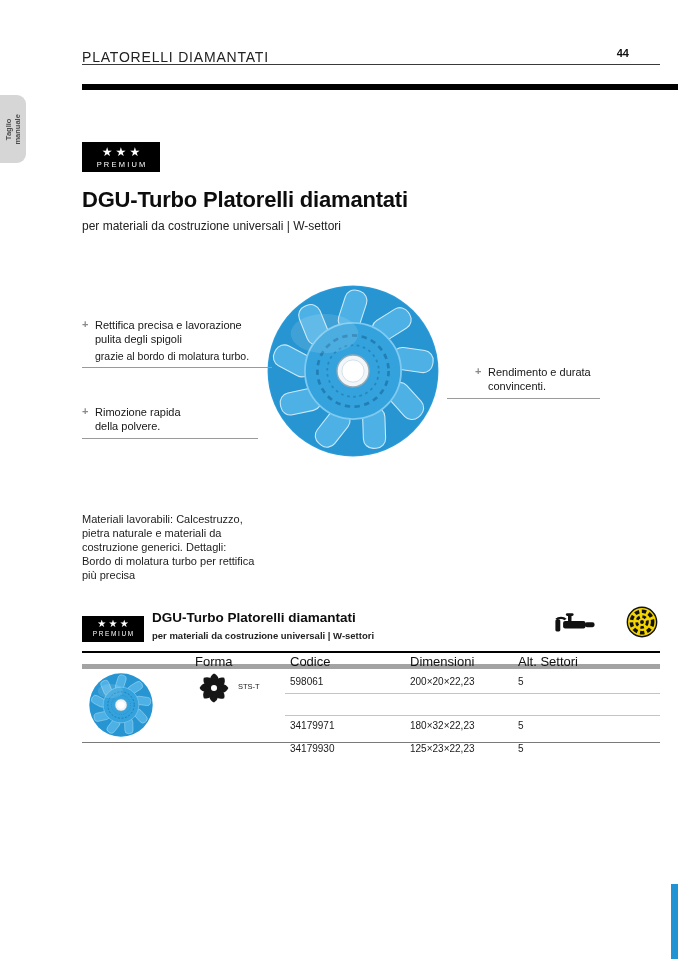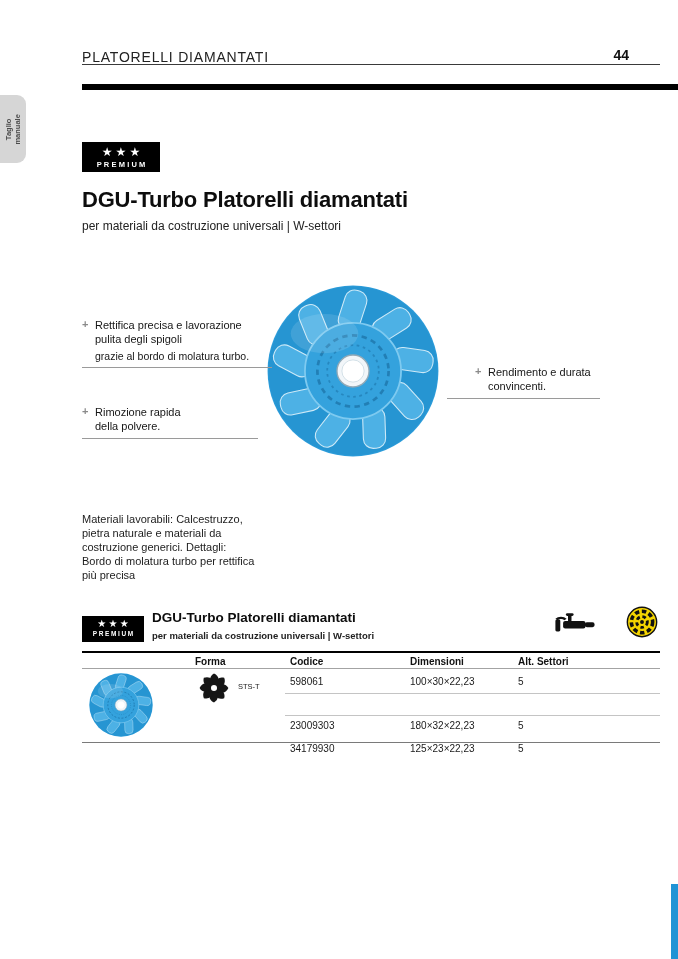--- a/index.html
+++ b/index.html
@@ -4,34 +4,34 @@
 <style>
   * { margin:0; padding:0; box-sizing:border-box; }
   body { background:#e8e8e8; font-family:"Liberation Sans", sans-serif; }
   .page {
     position:relative; width:678px; height:959px; margin:0 auto;
     background:#ffffff; overflow:hidden; color:#111;
   }
 
   
   .hdr-title { position:absolute; left:82px; top:49px; font-size:14px; letter-spacing:.8px; color:#222; }
-  .hdr-num   { position:absolute; right:49px; top:47px; font-size:14px; font-weight:bold; color:#111; }
+  .hdr-num   { position:absolute; right:49px; top:47px; font-size:11px; font-weight:bold; color:#111; }
   .hdr-rule  { position:absolute; left:82px; right:18px; top:64px; border-top:1px solid #3a3a3a; height:0; }
   .top-bar   { position:absolute; left:82px; right:0; top:84px; height:6px; background:#000; }
 
   
   .side-tab { position:absolute; left:0; top:95px; width:26px; height:68px; background:#d6d6d6;
               border-radius:0 9px 9px 0; display:flex; align-items:center; justify-content:center; }
   .side-tab-label { transform:rotate(-90deg); font-size:7.5px; font-weight:bold; color:#4a4a4a;
                     white-space:pre-line; text-align:center; line-height:1.25; }
 
   
   .badge { position:absolute; background:#000; color:#fff; text-align:center; }
   .badge .stars  { display:block; }
-  .badge .plabel { display:block; font-weight:bold; }
+  .badge .plabel { display:block; font-weight:normal; }
   .badge1 { left:82px; top:142px; width:78px; height:30px; }
   .badge1 .stars  { font-size:12px; letter-spacing:3px; text-indent:3px; line-height:16px; padding-top:2px; }
   .badge1 .plabel { font-size:7.5px; letter-spacing:2.2px; text-indent:2.2px; line-height:9px; }
   .badge2 { left:82px; top:616px; width:62px; height:26px; }
   .badge2 .stars  { font-size:10px; letter-spacing:2.4px; text-indent:2.4px; line-height:13px; padding-top:1px; }
   .badge2 .plabel { font-size:6.5px; letter-spacing:1.6px; text-indent:1.6px; line-height:8px; }
 
   
   .prod-title { position:absolute; left:82px; top:187px; font-size:22px; font-weight:bold; letter-spacing:-.2px; color:#0d0d0d; }
   .prod-sub   { position:absolute; left:82px; top:219px; font-size:12px; color:#222; }
@@ -58,22 +58,22 @@
            font-size:11px; line-height:14px; color:#1c1c1c; }
   .descr .col { width:174px; }
 
   
   .t-title { position:absolute; left:152px; top:610px; font-size:13.5px; font-weight:bold; color:#0d0d0d; }
   .t-sub   { position:absolute; left:152px; top:630px; font-size:9.5px; font-weight:bold; color:#222; }
   .grinder-box { position:absolute; left:554px; top:610px; width:42px; height:26px; }
   .seg-box     { position:absolute; left:626px; top:606px; width:32px; height:32px; }
 
   .thead { position:absolute; left:82px; top:651px; width:578px; height:18px;
-           border-top:2px solid #000; border-bottom:1px solid #a3a3a3;
-           font-size:10px; font-weight:bold; line-height:17px; color:#111; }
+           border-top:2px solid #000; border-bottom:5px solid #a3a3a3;
+           font-size:13px; font-weight:normal; line-height:17px; color:#111; }
   .col-forma { position:absolute; left:113px; }
   .col-cod   { position:absolute; left:208px;text-align:center; }
   .col-dim   { position:absolute; left:328px; }
   .col-set   { position:absolute; left:436px; }
 
   .trow { position:absolute; left:82px; width:578px; height:22px; font-size:10px; line-height:22px; color:#1a1a1a; }
   .r1 { top:671px; } .r2 { top:693px;margin-top:45px; } .r3 { top:715px; }
   .rowsep { position:absolute; left:285px; width:375px; height:0; border-top:1px solid #c4c4c4; }
   .s1 { top:693px; } .s2 { top:715px; }
   .tbottom { position:absolute; left:82px; width:578px; top:742px; height:0; border-top:1px solid #7a7a7a; }
@@ -223,32 +223,32 @@
       <path transform="rotate(270 20 20)" d="M20 2 C27 5 28 13 21.5 17 L18.5 16.5 C13.5 11 14.5 5 20 2 Z"></path>
       <path transform="rotate(315 20 20)" d="M20 2 C27 5 28 13 21.5 17 L18.5 16.5 C13.5 11 14.5 5 20 2 Z"></path>
       <circle cx="20" cy="20" r="7.5"></circle>
     </g>
     <circle cx="20" cy="20" r="3.8" fill="#fff"></circle>
   </svg>
   <div class="shape-label">STS-T</div>
 
   <div class="trow r1">
     <span class="col-cod">598061</span>
-    <span class="col-dim">100×30×22,23</span>
+    <span class="col-dim">200×20×22,23</span>
     <span class="col-set">5</span>
   </div>
   <div class="rowsep s1"></div>
   <div class="trow r2">
     <span class="col-cod">34179930</span>
     <span class="col-dim">125×23×22,23</span>
     <span class="col-set">5</span>
   </div>
   <div class="rowsep s2"></div>
   <div class="trow r3">
-    <span class="col-cod">23009303</span>
+    <span class="col-cod">34179971</span>
     <span class="col-dim">180×32×22,23</span>
     <span class="col-set">5</span>
   </div>
   <div class="tbottom"></div>
 
   <div class="edge-bar"></div>
 
 </div>
 
 </body></html>

